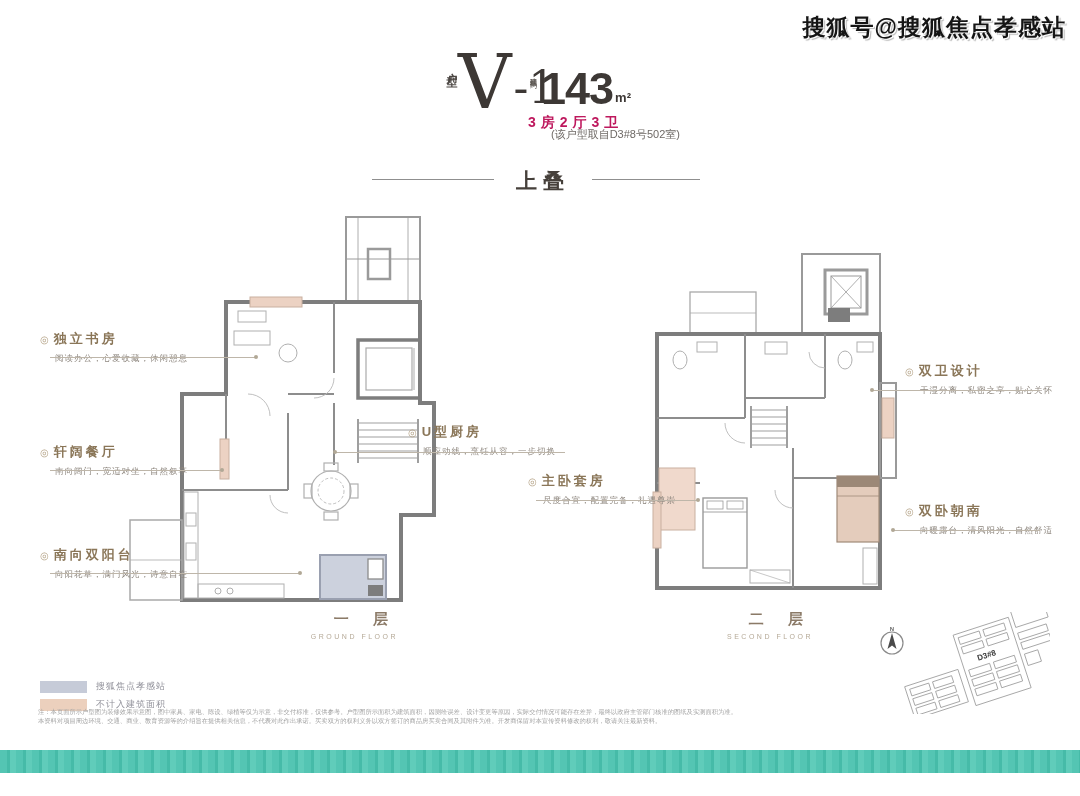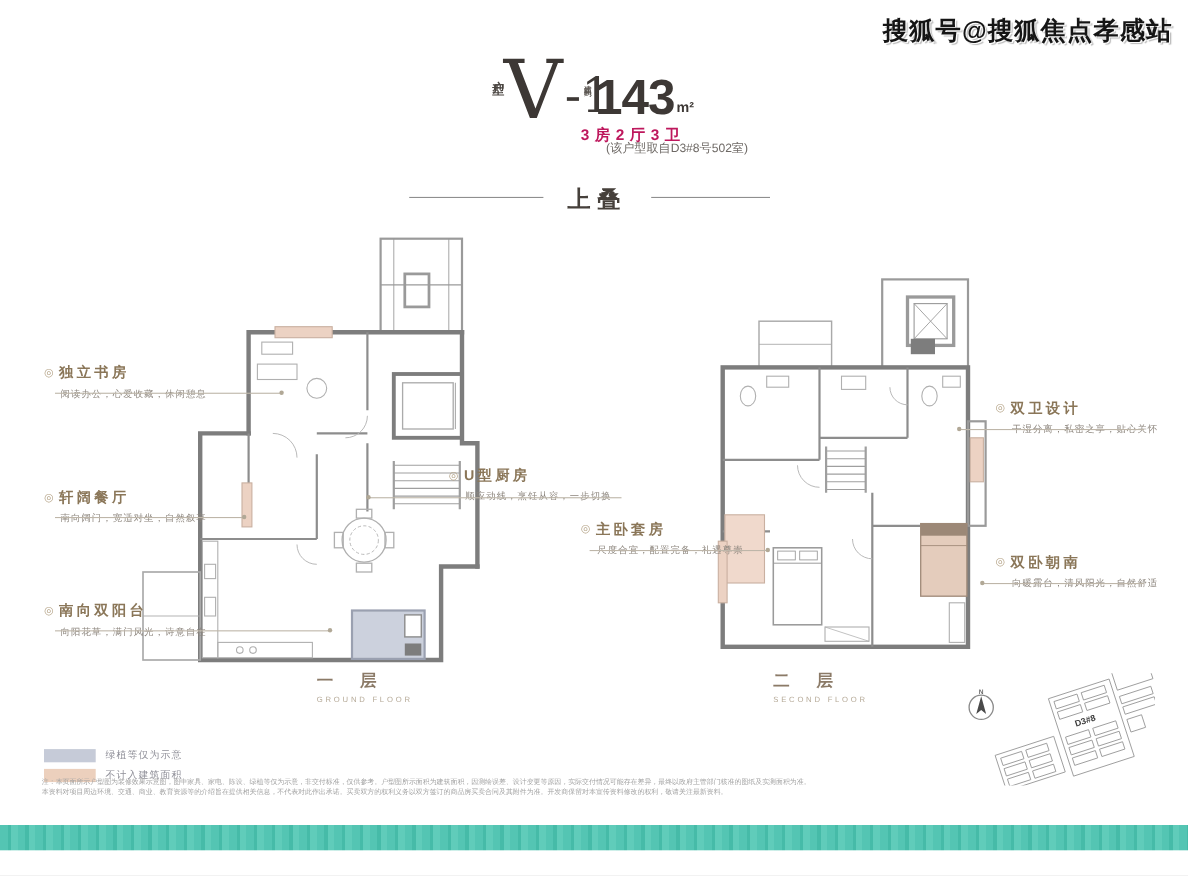--- a/index.html
+++ b/index.html
@@ -36,21 +36,21 @@
 
   
   .callout .title-row{display:flex;align-items:center;}
   .callout .marker{font-size:10px;color:#b3a184;margin-right:5px;}
   .callout .title{font-size:13px;font-weight:bold;color:#8a7658;letter-spacing:3px;}
   .callout .subtitle{font-size:8.5px;color:#8d867e;letter-spacing:1px;margin:5px 0 0 15px;}
   .leader{height:1px;background:#beb6a9;}
   .leader-dot{width:4px;height:4px;border-radius:50%;background:#b1a896;}
 
   
-  .floor-label{text-align:left;width:110px;}
+  .floor-label{text-align:right;width:110px;}
   .floor-label .cn{font-size:15px;color:#8b7a67;letter-spacing:10px;font-weight:bold;}
   .floor-label .en{font-size:7px;color:#b5a997;letter-spacing:2.5px;margin-top:4px;}
 
   
   .legend{left:40px;top:680px;}
   .legend-row{display:flex;align-items:center;margin-bottom:5px;}
   .legend-swatch{width:47px;height:12px;margin-right:9px;}
   .swatch-half{background:#c6cbd8;}
   .swatch-none{background:#ecd0bd;}
   .legend-label{font-size:9px;color:#8f8f98;letter-spacing:1px;}
@@ -333,21 +333,21 @@
     <div class="en">GROUND FLOOR</div>
   </div>
   <div class="abs floor-label" style="left:703px;top:610px;">
     <div class="cn">二 层</div>
     <div class="en">SECOND FLOOR</div>
   </div>
 
   <div class="abs legend">
     <div class="legend-row">
       <span class="legend-swatch swatch-half"></span>
-      <span class="legend-label">绿植等仅为示意</span>
+      <span class="legend-label">搜狐焦点孝感站</span>
     </div>
     <div class="legend-row">
       <span class="legend-swatch swatch-none"></span>
       <span class="legend-label">不计入建筑面积</span>
     </div>
   </div>
 
   <svg class="abs" style="left:878px;top:625px;" width="28" height="32" viewBox="0 0 28 32">
     <circle cx="14" cy="18" r="11" fill="none" stroke="#8a8a8a" stroke-width="1.2"></circle>
     <polygon points="14,8 18.5,24 14,20.5 9.5,24" fill="#4a4a4a"></polygon>

